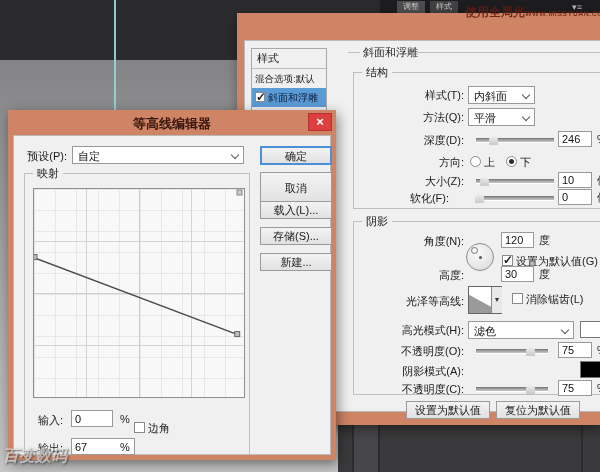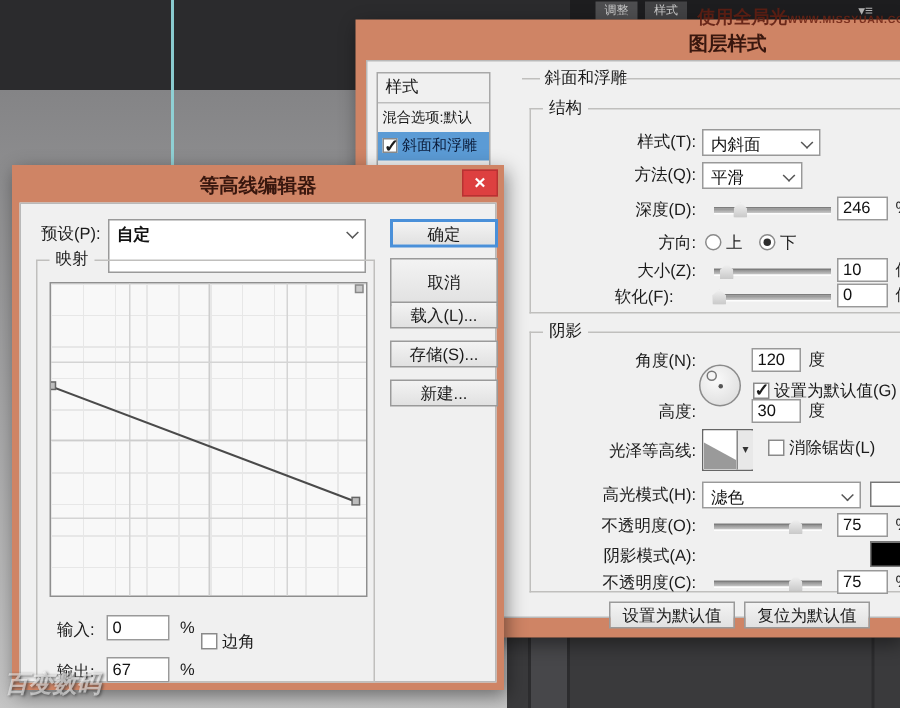--- a/index.html
+++ b/index.html
@@ -49,21 +49,20 @@
   <div class="abs" style="left:566px;top:1px;width:22px;height:12px;color:#b5b5b5;font-size:9px;line-height:12px;text-align:center;">▾≡</div>
 
   <div class="abs" style="left:338px;top:424px;width:262px;height:48px;background:#3a3a3c;border-top:1px solid #2a2a2c;">
     <div class="abs" style="left:14px;top:0;width:2px;height:48px;background:#2c2c2e;"></div>
     <div class="abs" style="left:16px;top:0;width:24px;height:48px;background:#47474a;"></div>
     <div class="abs" style="left:40px;top:0;width:2px;height:48px;background:#2c2c2e;"></div>
     <div class="abs" style="left:243px;top:0;width:2px;height:48px;background:#2c2c2e;"></div>
   </div>
 
   <div class="chrome" style="left:237px;top:13px;width:363px;height:412px;">
-    <div class="dlg-title" style="left:193px;top:7px;width:110px;">图层样式</div>
     <div class="client" style="left:7px;top:27px;width:356px;height:372px;border-right:none;">
 
       <div class="abs" style="left:6px;top:7px;width:74px;height:76px;border:1px solid #a8a8a8;background:#f0f0f0;">
         <div class="abs" style="left:0;top:0;width:74px;height:19px;border-bottom:1px solid #bdbdbd;">
           <span class="lbl" style="left:5px;top:3px;">样式</span>
         </div>
         <div class="abs" style="left:0;top:20px;width:74px;height:19px;">
           <span class="lbl" style="left:3px;top:3px;font-size:9.5px;">混合选项:默认</span>
         </div>
         <div class="abs" style="left:0;top:39px;width:74px;height:19px;background:#5b9bd5;">
@@ -77,21 +76,21 @@
       </div>
 
       <div class="hline" style="left:103px;top:11px;width:12px;"></div>
       <span class="lbl" style="left:118px;top:5px;">斜面和浮雕</span>
       <div class="hline" style="left:172px;top:11px;width:183px;"></div>
 
       <div class="fset" style="left:108px;top:31px;width:247px;height:135px;border-right:none;">
         <span class="legend">结构</span>
 
         <div class="lbl lblr" style="left:25px;top:16px;width:85px;">样式(T):</div>
-        <div class="dd" style="left:114px;top:13px;width:79px;height:18px;">
+        <div class="dd" style="left:114px;top:13px;width:67px;height:18px;">
           <span>内斜面</span>
           <span class="chev"></span>
         </div>
 
         <div class="lbl lblr" style="left:25px;top:38px;width:85px;">方法(Q):</div>
         <div class="dd" style="left:114px;top:35px;width:67px;height:18px;">
           <span>平滑</span>
           <span class="chev"></span>
         </div>
 
@@ -178,21 +177,21 @@
 
   <div class="chrome" style="left:8px;top:110px;width:328px;height:350px;">
     <div class="dlg-title" style="left:109px;top:5px;width:110px;">等高线编辑器</div>
     <div class="abs" style="left:300px;top:3px;width:24px;height:18px;background:#dd4040;border:1px solid #b83232;color:#fff;
                 font-size:13px;font-weight:bold;text-align:center;line-height:16px;box-sizing:border-box;">
       <span>×</span>
     </div>
     <div class="client" style="left:5px;top:25px;width:318px;height:320px;">
 
       <div class="lbl lblr" style="left:5px;top:14px;width:48px;">预设(P):</div>
-      <div class="dd" style="left:58px;top:10px;width:172px;height:36px;font-weight:bold;">
+      <div class="dd" style="left:58px;top:10px;width:172px;height:18px;">
         <span>自定</span>
         <span class="chev"></span>
       </div>
 
       <button class="btn primary" style="left:246px;top:10px;width:72px;height:19px;">确定</button>
       <button class="btn" style="left:246px;top:36px;width:72px;height:32px;">取消</button>
       <button class="btn" style="left:246px;top:65px;width:72px;height:18px;">载入(L)...</button>
       <button class="btn" style="left:246px;top:91px;width:72px;height:18px;">存储(S)...</button>
       <button class="btn" style="left:246px;top:117px;width:72px;height:18px;">新建...</button>
 
@@ -218,21 +217,21 @@
         </div>
 
         <div class="lbl lblr" style="left:10px;top:240px;width:28px;">输入:</div>
         <input class="inpbox" style="left: 46px; top: 236px; width: 42px; height: 17px;" value="0">
         <span class="lbl" style="left:95px;top:239px;">%</span>
 
         <span class="chk" style="left:109px;top:248px;"></span>
         <span class="lbl" style="left:123px;top:248px;">边角</span>
 
         <div class="lbl lblr" style="left:10px;top:268px;width:28px;">输出:</div>
-        <input class="inpbox" style="left: 46px; top: 264px; width: 42px; height: 17px;" value="67">
+        <input class="inpbox" style="left: 46px; top: 264px; width: 64px; height: 17px;" value="67">
         <span class="lbl" style="left:95px;top:267px;">%</span>
       </div>
     </div>
   </div>
 
   <div class="abs" style="left:465px;top:2px;white-space:nowrap;z-index:50;">
     <span style="font-size:12px;font-weight:bold;color:rgba(95,30,18,.9);">使用全局光</span><span style="font-size:7px;font-weight:bold;color:rgba(110,35,20,.85);text-transform:uppercase;letter-spacing:.5px;">www.missyuan.com</span>
   </div>
   <div class="abs" style="left:3px;top:446px;z-index:50;font-size:16px;font-weight:bold;font-style:italic;
               color:rgba(255,255,255,.55);text-shadow:1px 1px 2px rgba(60,60,60,.8);">百变数码</div>

